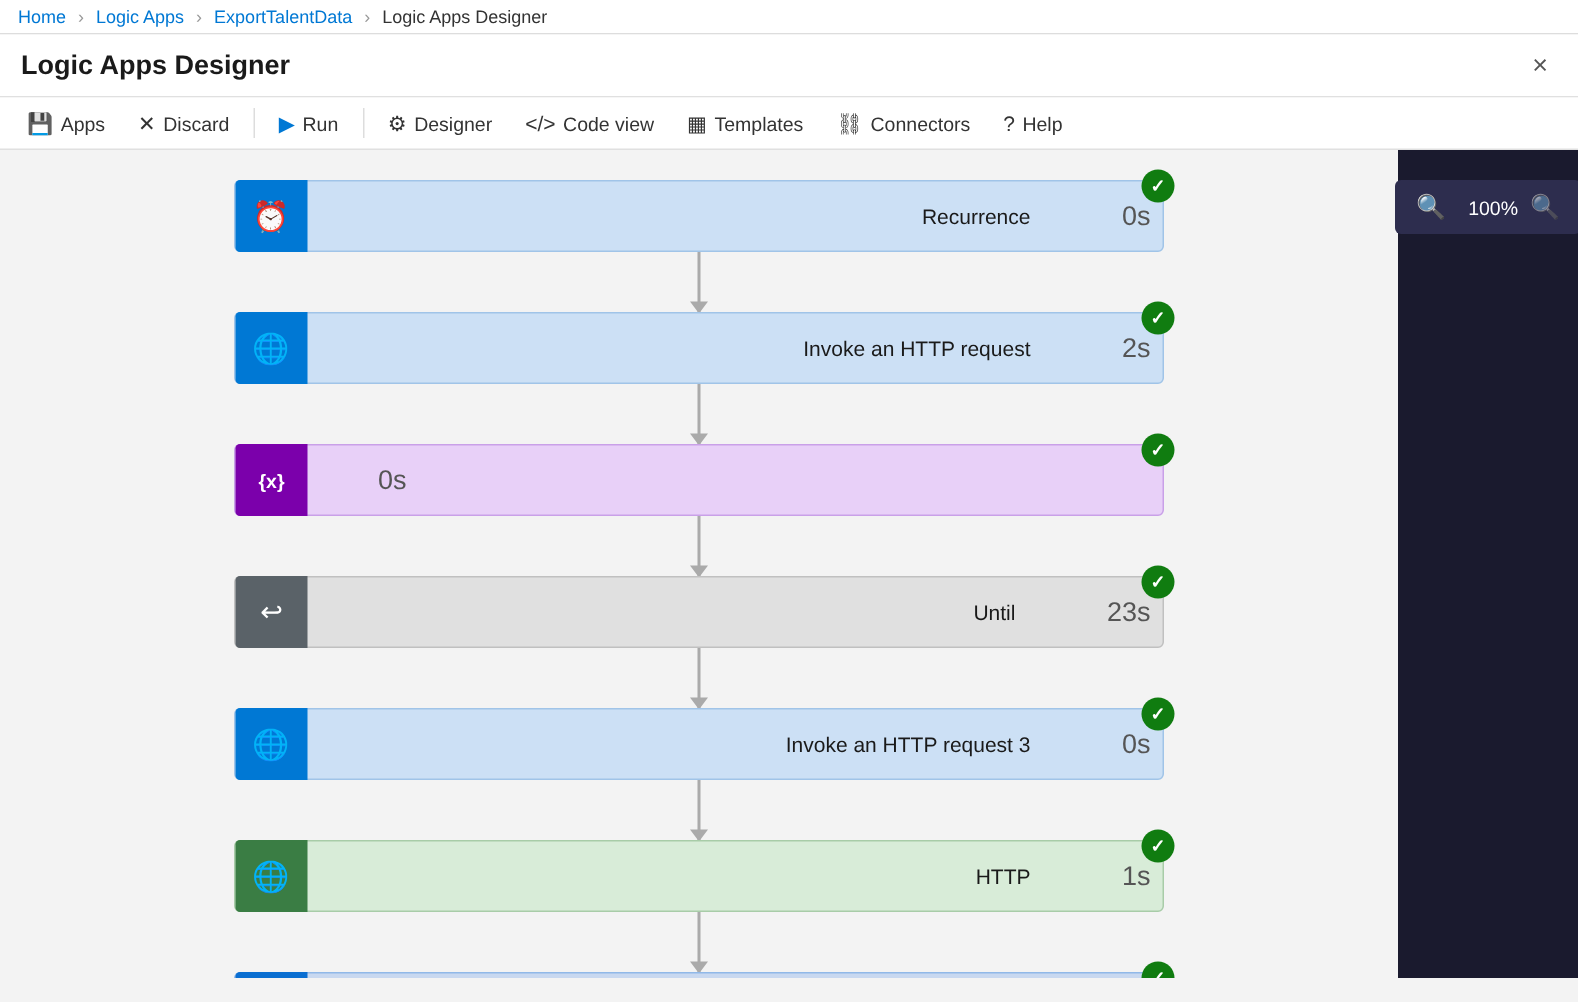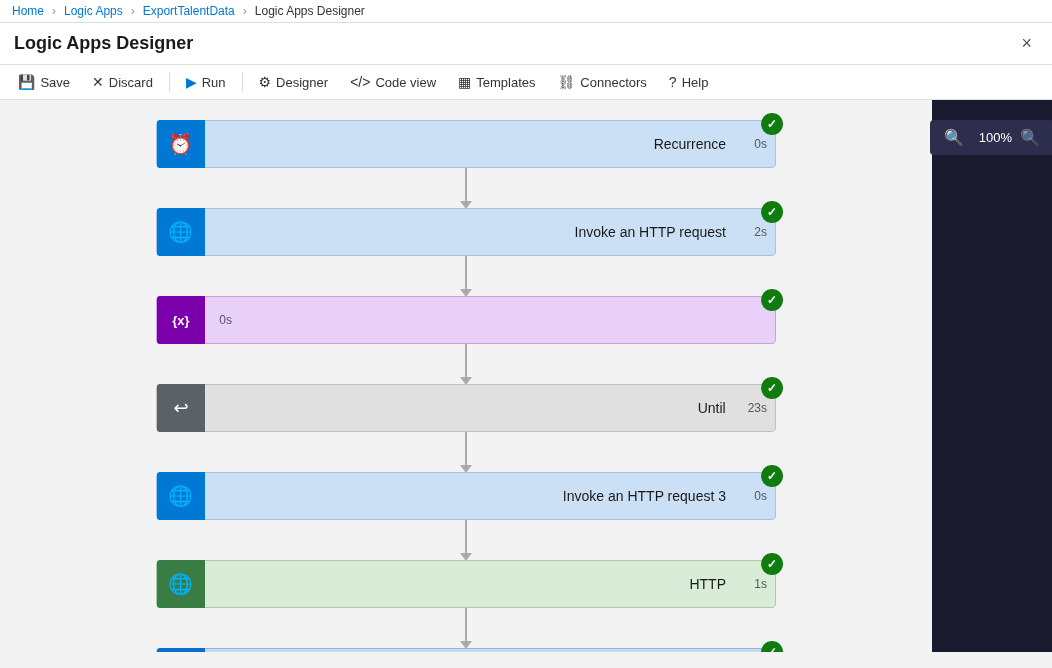--- a/index.html
+++ b/index.html
@@ -156,24 +156,25 @@
       flex: 1;
       padding: 0 14px;
       font-size: 14px;
       font-weight: 400;
       color: #1a1a1a;
       text-align: right;
     }
 
     .step-duration {
       padding: 0 8px;
-      font-size: 12px;
+      font-size: 18px;
       color: #555;
       min-width: 35px;
       text-align: right;
+      margin-left: 39px;
     }
 
     .step-check {
       width: 22px;
       height: 22px;
       background: #107c10;
       border-radius: 50%;
       display: flex;
       align-items: center;
       justify-content: center;
@@ -203,21 +204,21 @@
 </div>
 
 <div class="title-bar">
   <h1>Logic Apps Designer</h1>
   <button class="close-btn">×</button>
 </div>
 
 <div class="toolbar">
   <button class="toolbar-btn">
     <span class="icon">💾</span>
-    <span>Save</span>
+    <span>Apps</span>
   </button>
   <button class="toolbar-btn">
     <span class="icon">✕</span>
     <span>Discard</span>
   </button>
   <div class="toolbar-sep"></div>
   <button class="toolbar-btn">
     <span class="icon" style="color:#0078d4;">▶</span>
     <span>Run</span>
   </button>

